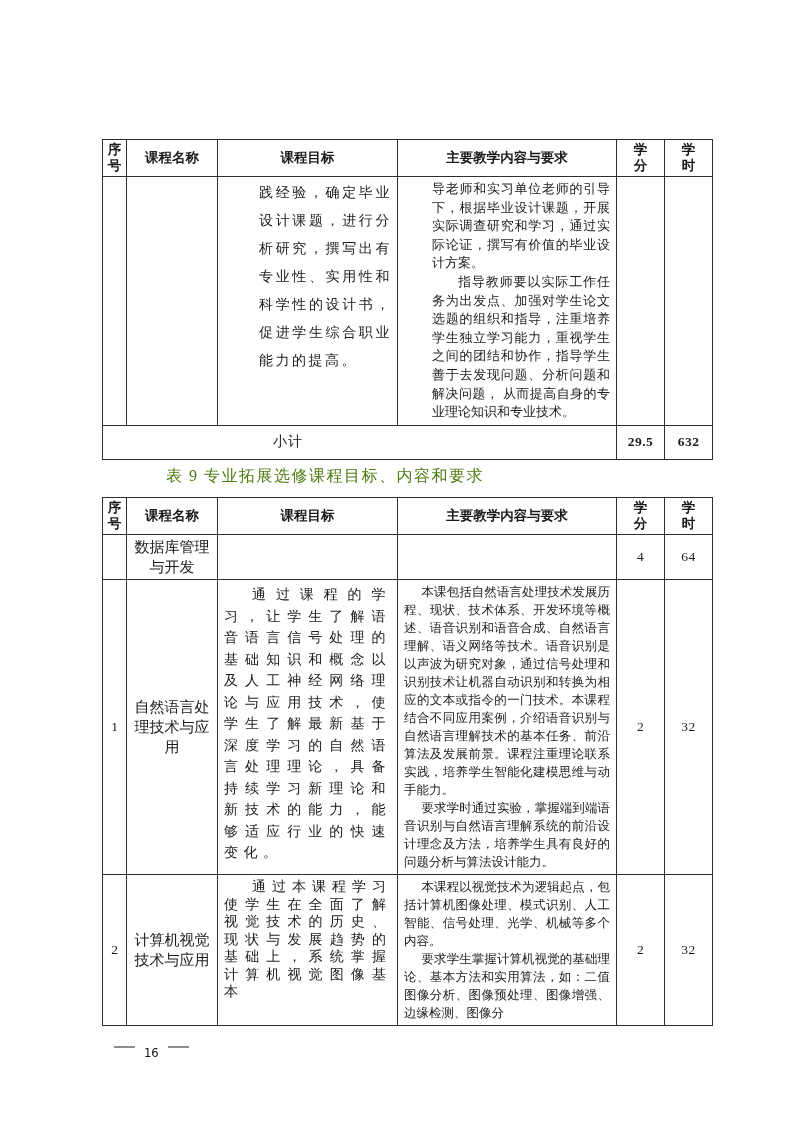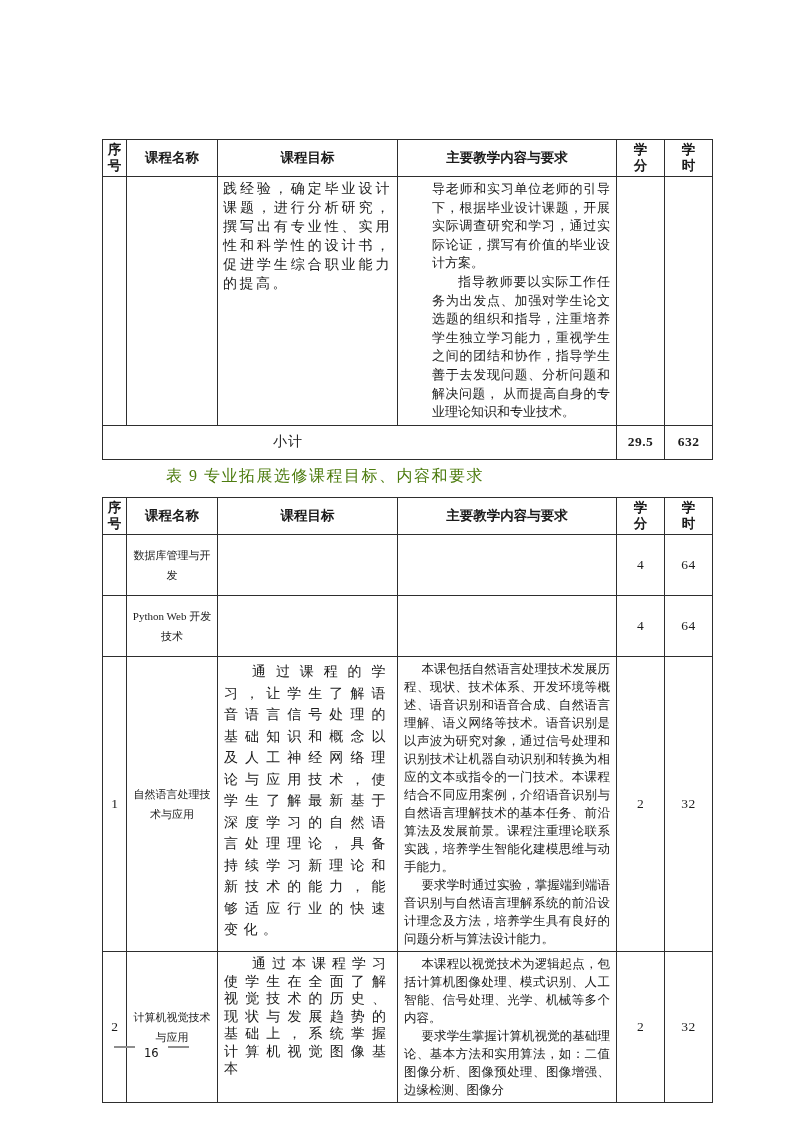--- a/index.html
+++ b/index.html
@@ -29,27 +29,27 @@
   }
   .tbl th{
     font-size:13.5px;
     font-weight:bold;
     white-space:pre-line;
     line-height:16px;
     text-align:center;
     padding:2px 1px;
   }
   td.c-seq{text-align:center;font-size:13.5px;}
-  td.c-name{text-align:center;font-size:11px;line-height:20px;padding:10px 4px;}
+  td.c-name{text-align:center;font-size:15px;line-height:20px;padding:2px 4px;}
   td.c-num{text-align:center;font-size:13.5px;letter-spacing:0.5px;}
   td.cell-top{vertical-align:top;}
   td.obj p,td.cont p{margin:0;text-align:justify;}
   
   td.obj-t1{font-size:14px;}
-  td.obj-t1 p{line-height:19px;letter-spacing:2.5px;}
+  td.obj-t1 p{line-height:28px;letter-spacing:2.5px;margin-left:36px;}
   
   td.cont-t1{font-size:13px;padding:3px 6px;}
   td.cont-t1 p{line-height:18.6px;margin-left:28px;}
   
   td.obj-r3{font-size:14px;padding:4px 6px;}
   td.obj-r3 p{line-height:21.5px;letter-spacing:5.5px;text-indent:2em;}
   td.obj-r4{font-size:14px;padding:3px 6px;}
   td.obj-r4 p{line-height:17.5px;letter-spacing:5px;text-indent:2em;}
   
   td.cont-t2{font-size:12.5px;padding:3px 6px;}
@@ -151,28 +151,20 @@
 时</th>
     </tr>
     <tr style="height:44px">
       <td class="c-seq"></td>
       <td class="c-name">数据库管理与开发</td>
       <td></td>
       <td></td>
       <td class="c-num">4</td>
       <td class="c-num">64</td>
     </tr>
-    <tr style="height:41px">
-      <td class="c-seq"></td>
-      <td class="c-name">Python Web 开发技术</td>
-      <td></td>
-      <td></td>
-      <td class="c-num">4</td>
-      <td class="c-num">64</td>
-    </tr>
     <tr style="height:259px">
       <td class="c-seq">1</td>
       <td class="c-name">自然语言处理技术与应用</td>
       <td class="cell-top obj obj-r3">
         <p>通过课程的学习，让学生了解语音语言信号处理的基础知识和概念以及人工神经网络理论与应用技术，使学生了解最新基于深度学习的自然语言处理理论，具备持续学习新理论和新技术的能力，能够适应行业的快速变化。</p>
       </td>
       <td class="cell-top cont cont-t2">
         <p class="ind1">本课包括自然语言处理技术发展历程、现状、技术体系、开发环境等概述、语音识别和语音合成、自然语言理解、语义网络等技术。语音识别是以声波为研究对象，通过信号处理和识别技术让机器自动识别和转换为相应的文本或指令的一门技术。本课程结合不同应用案例，介绍语音识别与自然语言理解技术的基本任务、前沿算法及发展前景。课程注重理论联系实践，培养学生智能化建模思维与动手能力。</p>
         <p class="ind1">要求学时通过实验，掌握端到端语音识别与自然语言理解系统的前沿设计理念及方法，培养学生具有良好的问题分析与算法设计能力。</p>
       </td>

